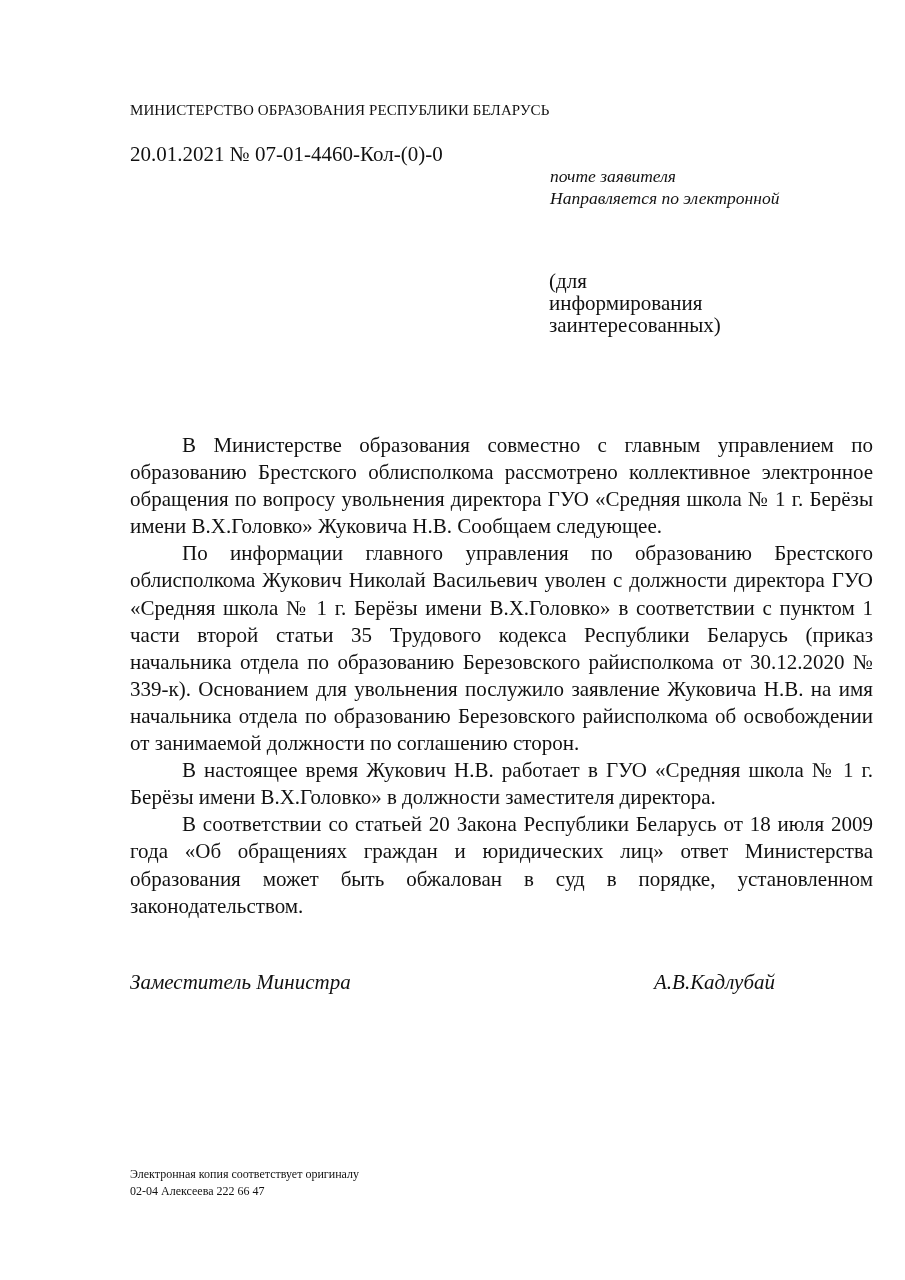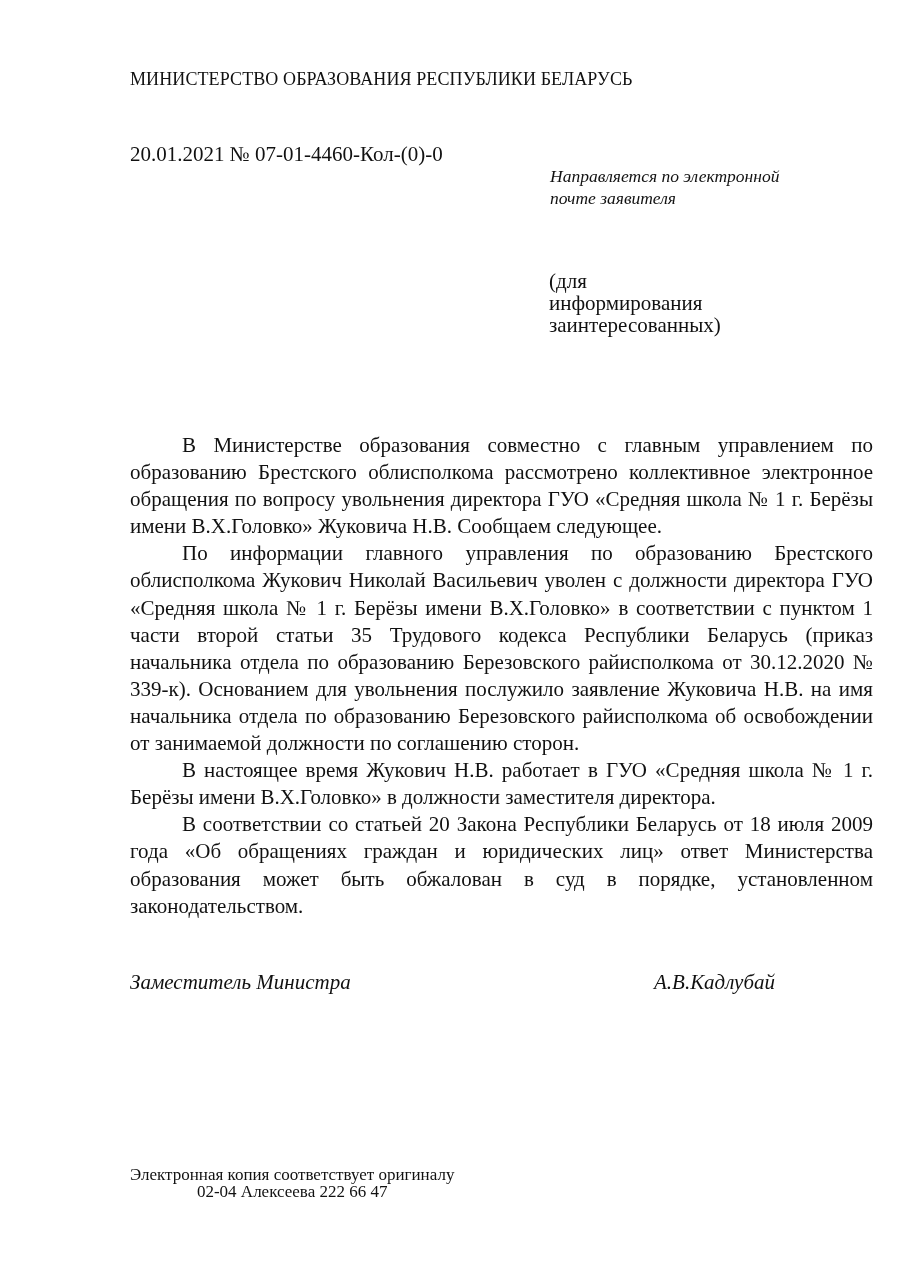--- a/index.html
+++ b/index.html
@@ -18,22 +18,22 @@
     .page {
       position: absolute;
       left: 0; top: 0;
       width: 905px;
       height: 1280px;
       background: #ffffff;
     }
     .ministry {
       position: absolute;
       left: 130px;
-      top: 69px;
-      font-size: 18px;
+      top: 102px;
+      font-size: 15px;
       letter-spacing: 0.1px;
       white-space: nowrap;
       text-align: right;
     }
     .regnum {
       position: absolute;
       left: 130px;
       top: 142px;
       font-size: 21px;
       white-space: nowrap;
@@ -83,38 +83,37 @@
       font-size: 21px;
       display: flex;
       justify-content: space-between;
       white-space: nowrap;
       font-style: italic;
     }
     .footer {
       position: absolute;
       left: 130px;
       top: 1166px;
-      font-size: 17px;
+      font-size: 12px;
       line-height: 17px;
       white-space: nowrap;
-      text-align: center;
     }
   </style>
 </head>
 <body>
 
 <div class="page">
 
   <div class="ministry">МИНИСТЕРСТВО ОБРАЗОВАНИЯ РЕСПУБЛИКИ БЕЛАРУСЬ</div>
 
   <div class="regnum">20.01.2021 № 07-01-4460-Кол-(0)-0</div>
 
   <div class="sent-note">
+    <div>почте заявителя</div>
     <div>Направляется по электронной</div>
-    <div>почте заявителя</div>
   </div>
 
   <div class="addressee">
     <div class="line1">
       <span>(для</span>
       <span>информирования</span>
     </div>
     <div>заинтересованных)</div>
   </div>
 

